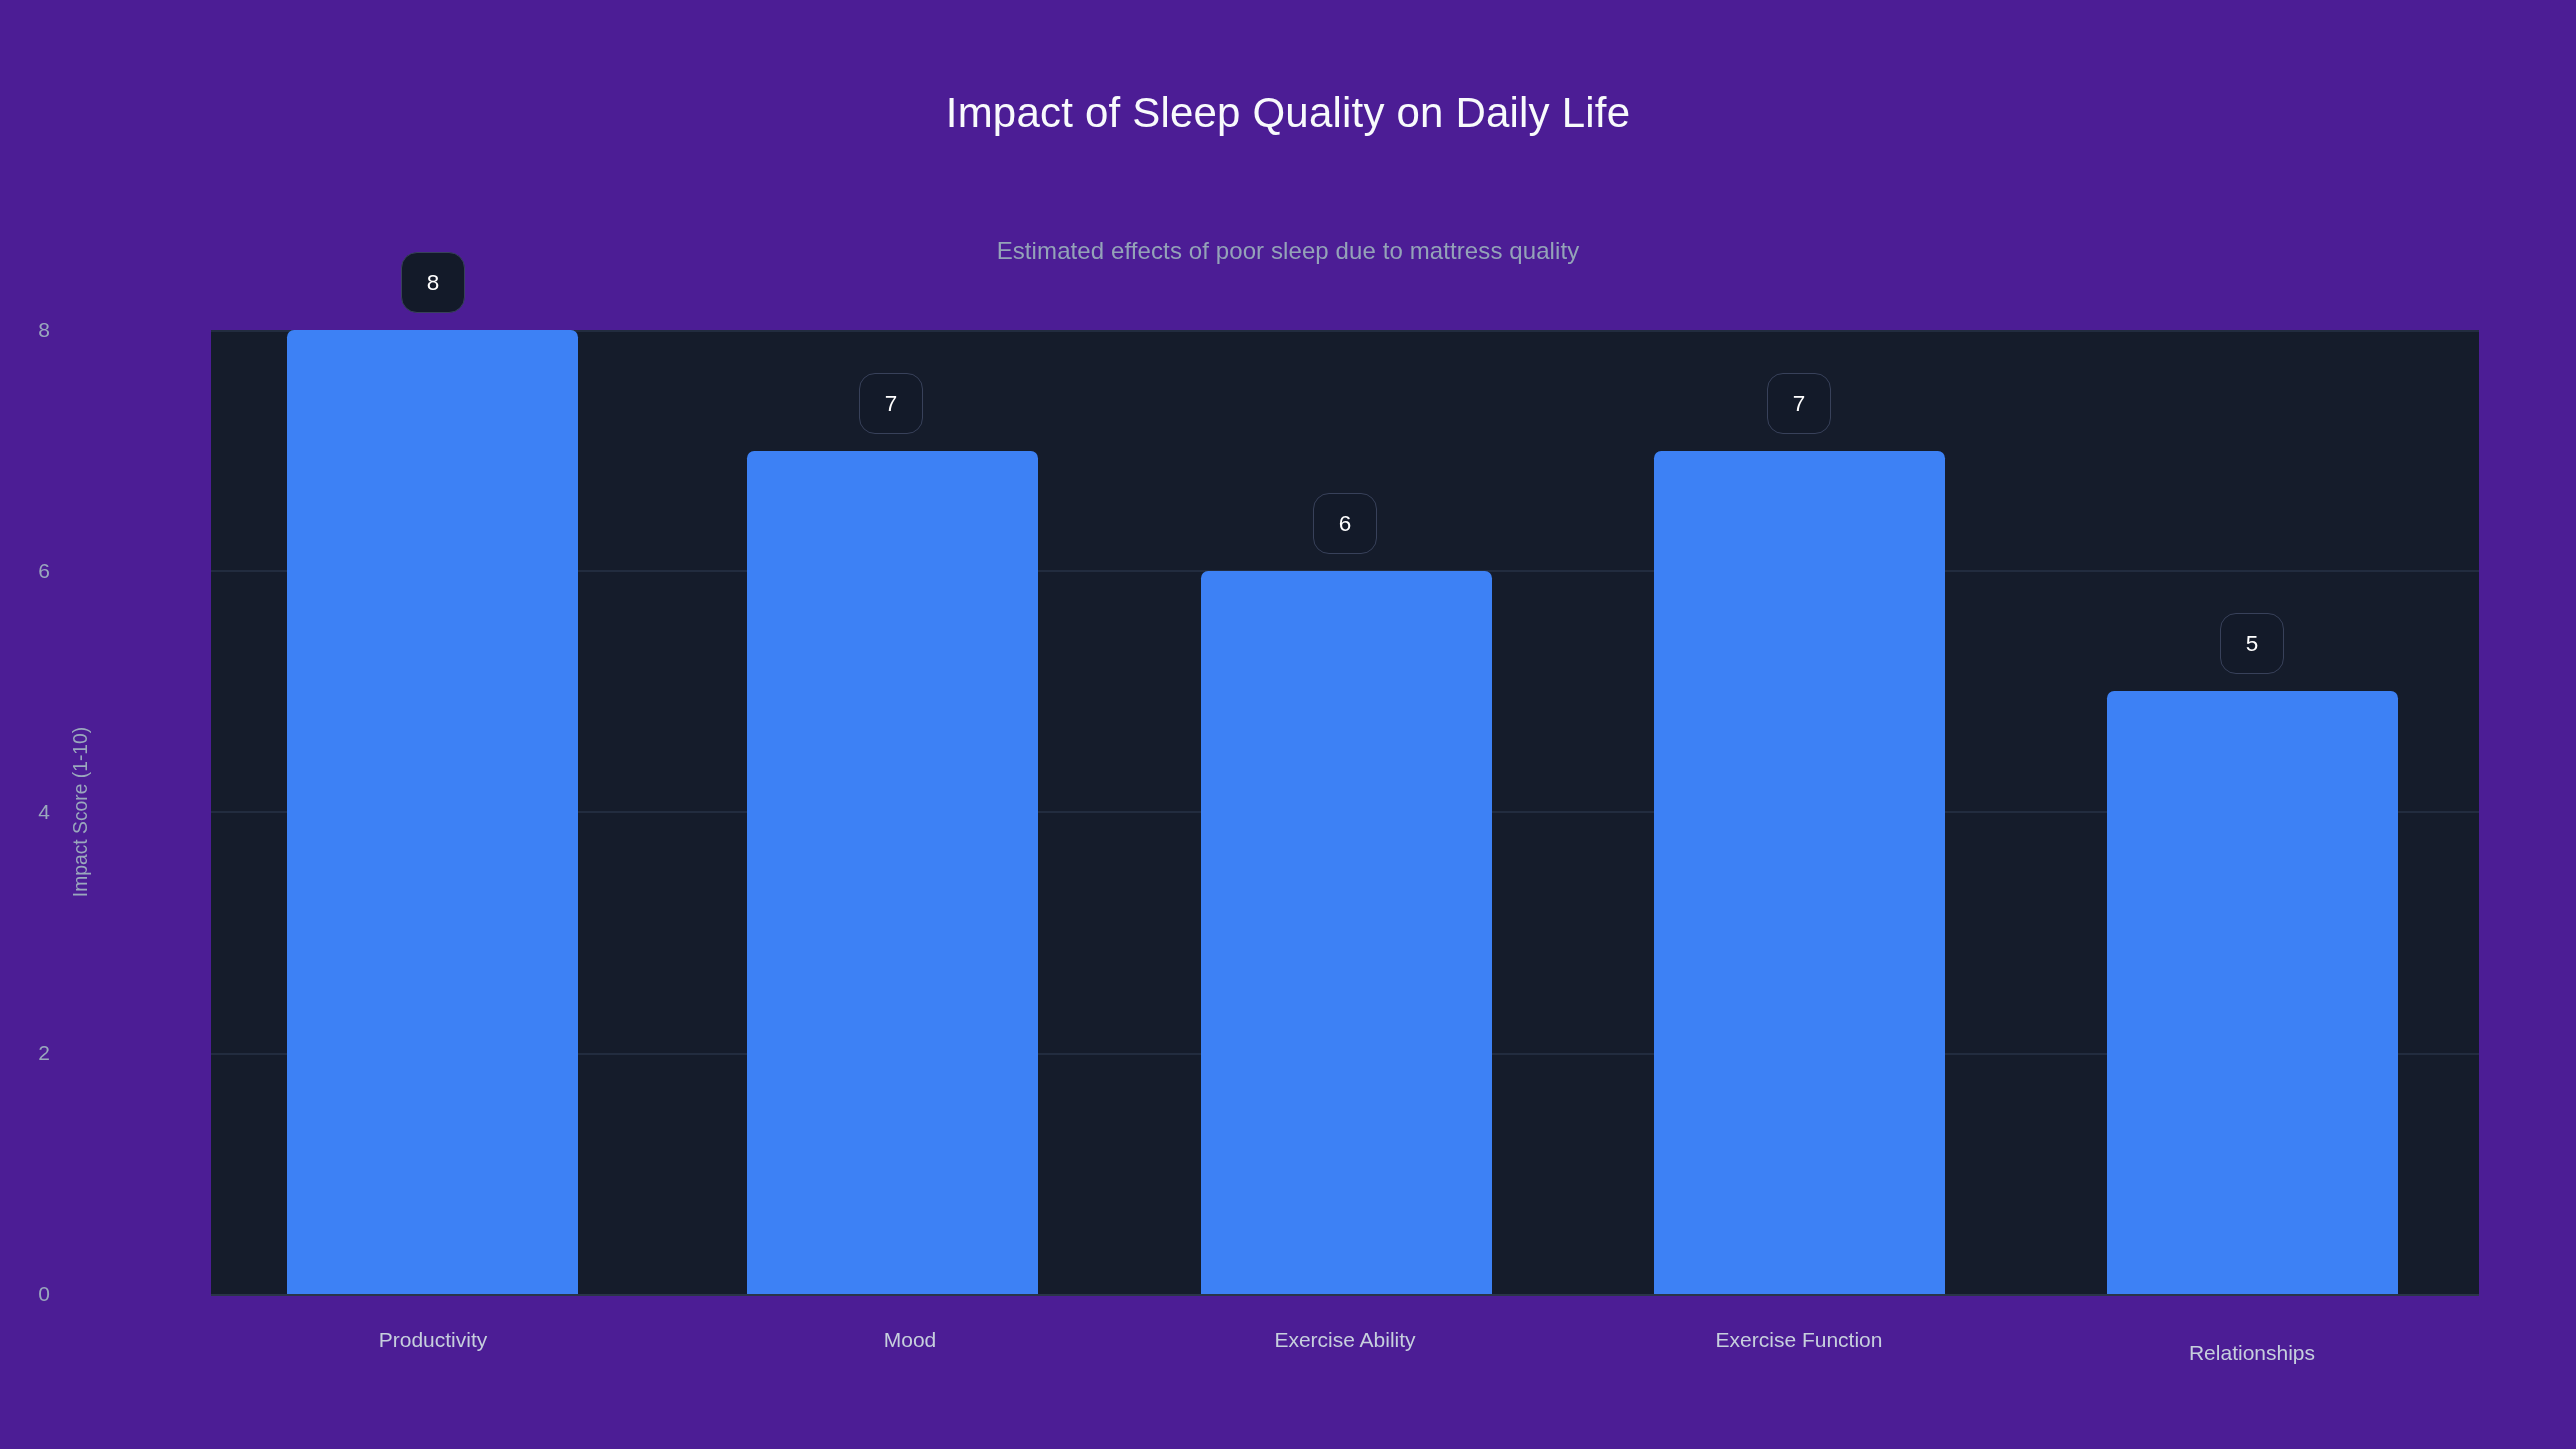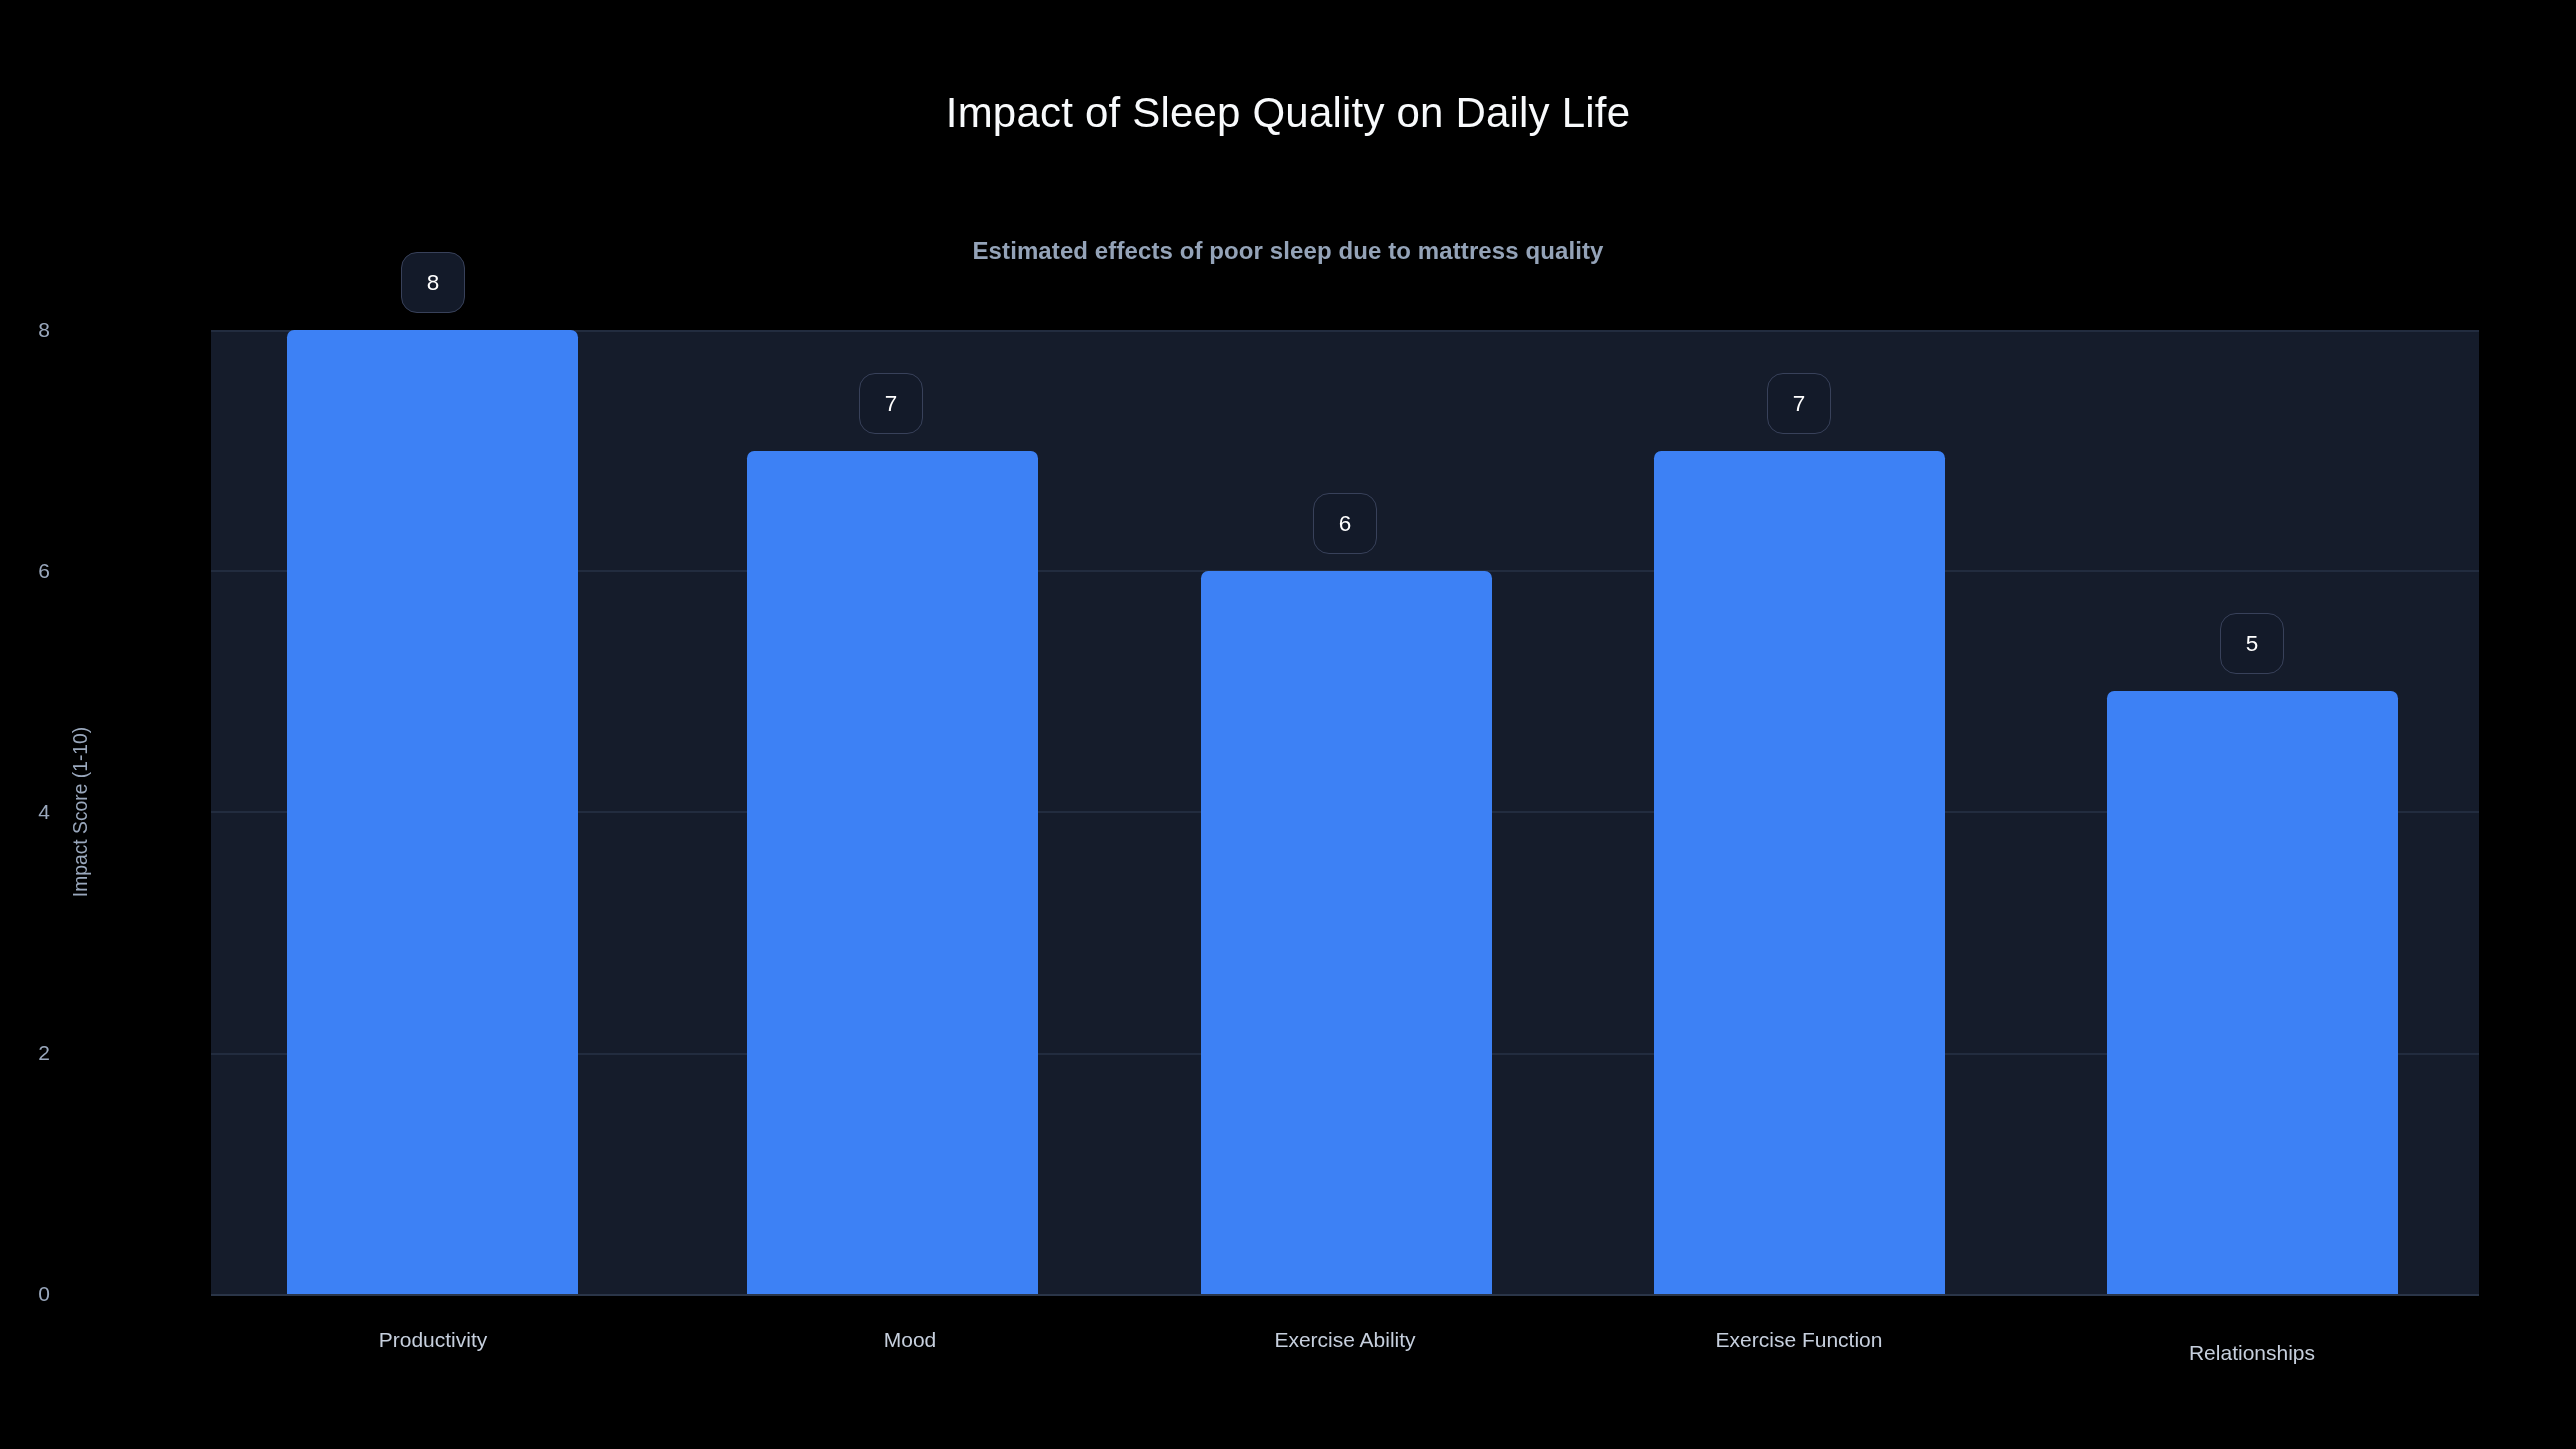--- a/index.html
+++ b/index.html
@@ -5,41 +5,41 @@
   * { box-sizing: border-box; margin: 0; padding: 0; }
   html, body {
     width: 2576px; height: 1449px;
     background: #111827;
     font-family: "Liberation Sans", sans-serif;
     overflow: hidden;
   }
   .figure {
     position: relative;
     width: 2576px; height: 1449px;
-    background: #000000;
+    background: #4c1d95;
   }
 
   
   .chart-title {
     position: absolute;
     left: 0; top: 89px;
     width: 2576px;
     text-align: center;
     font-size: 42px;
     font-weight: 400;
     color: #f8fafc;
     letter-spacing: 0.2px;
   }
   .chart-subtitle {
     position: absolute;
     left: 0; top: 237px;
     width: 2576px;
     text-align: center;
     font-size: 24px;
-    font-weight: 700;
+    font-weight: 400;
     color: #94a3b8;
     letter-spacing: 0.1px;
   }
 
   
   .plot-area {
     position: absolute;
     left: 211px; top: 330px;
     width: 2268px; height: 964px;
     background: #151c2b;

